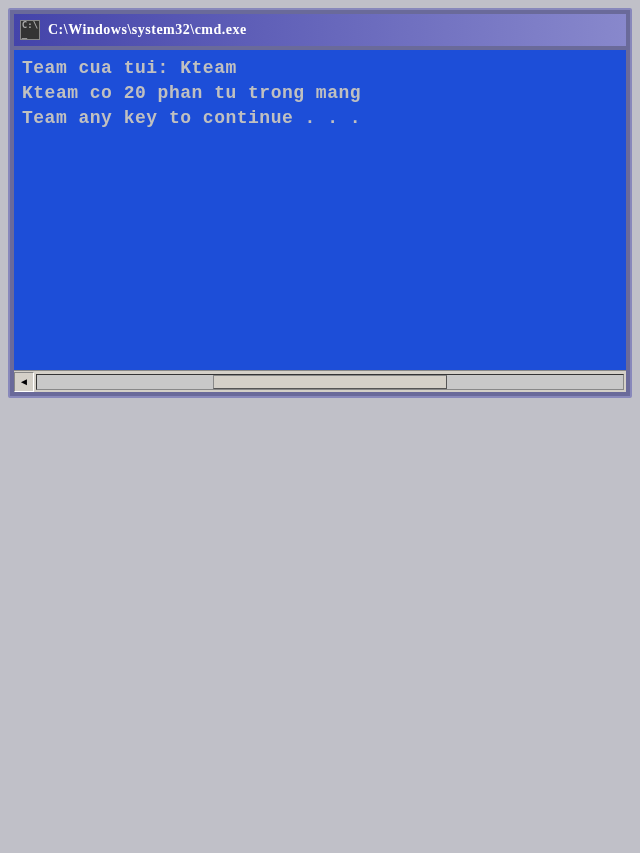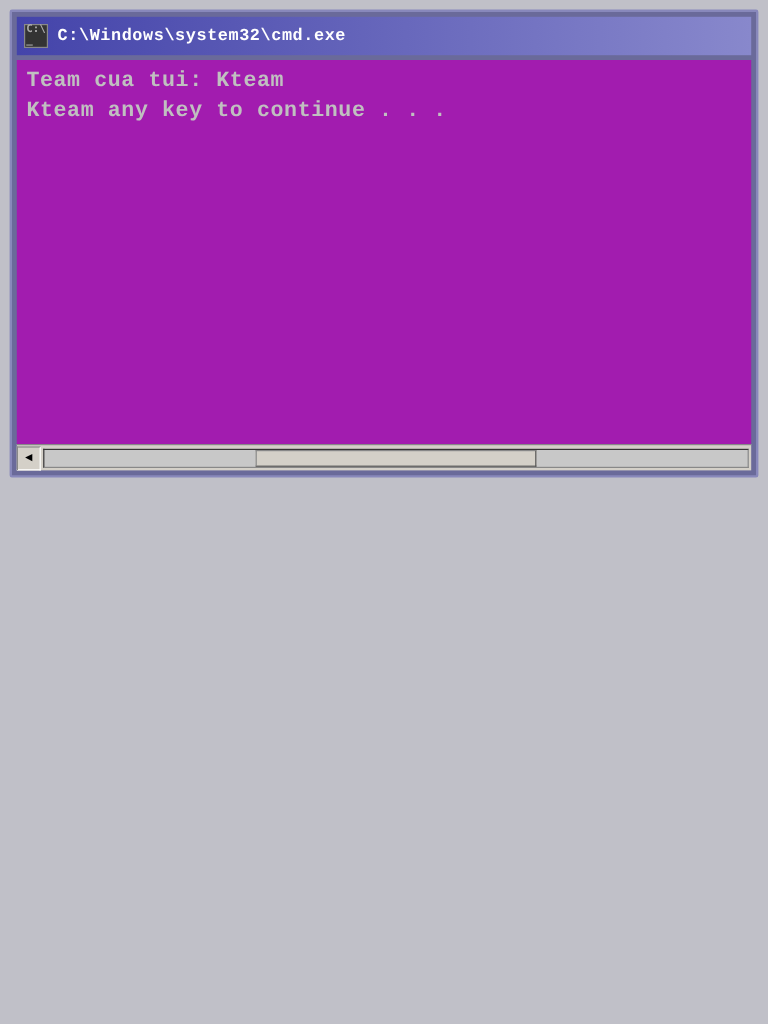--- a/index.html
+++ b/index.html
@@ -49,26 +49,26 @@
       color: #fff;
       font-size: 10px;
       font-weight: bold;
       font-family: monospace;
     }
 
     .title-bar-text {
       color: white;
       font-size: 14px;
       font-weight: bold;
-      font-family: Liberation Mono, monospace;
+      font-family: Liberation Serif, serif;
       letter-spacing: 0.5px;
     }
 
     .console-area {
-      background: #a21caf;
+      background: #1d4ed8;
       width: 100%;
       padding: 6px 8px;
       min-height: 320px;
       overflow: hidden;
       position: relative;
     }
 
     .console-line {
       color: #c0c0c0;
       font-family: 'Courier New', Courier, monospace;
@@ -130,21 +130,22 @@
 <div class="window-container">
   <div class="title-bar">
     <div class="title-bar-icon">
       <span style="font-size:9px; font-family: monospace; color:#aaa; line-height:1;">C:\<br>_</span>
     </div>
     <span class="title-bar-text">C:\Windows\system32\cmd.exe</span>
   </div>
 
   <div class="console-area">
     <div class="console-line">Team cua tui: Kteam</div>
-    <div class="console-line">Kteam any key to continue . . .</div>
+    <div class="console-line">Kteam co 20 phan tu trong mang</div>
+    <div class="console-line">Team any key to continue . . .</div>
     <div style="height: 140px;"></div>
   </div>
 
   <div class="scrollbar-area">
     <div class="scroll-left-btn">
       <span>◄</span>
     </div>
     <div class="scroll-track">
       <div class="scroll-thumb"></div>
     </div>

